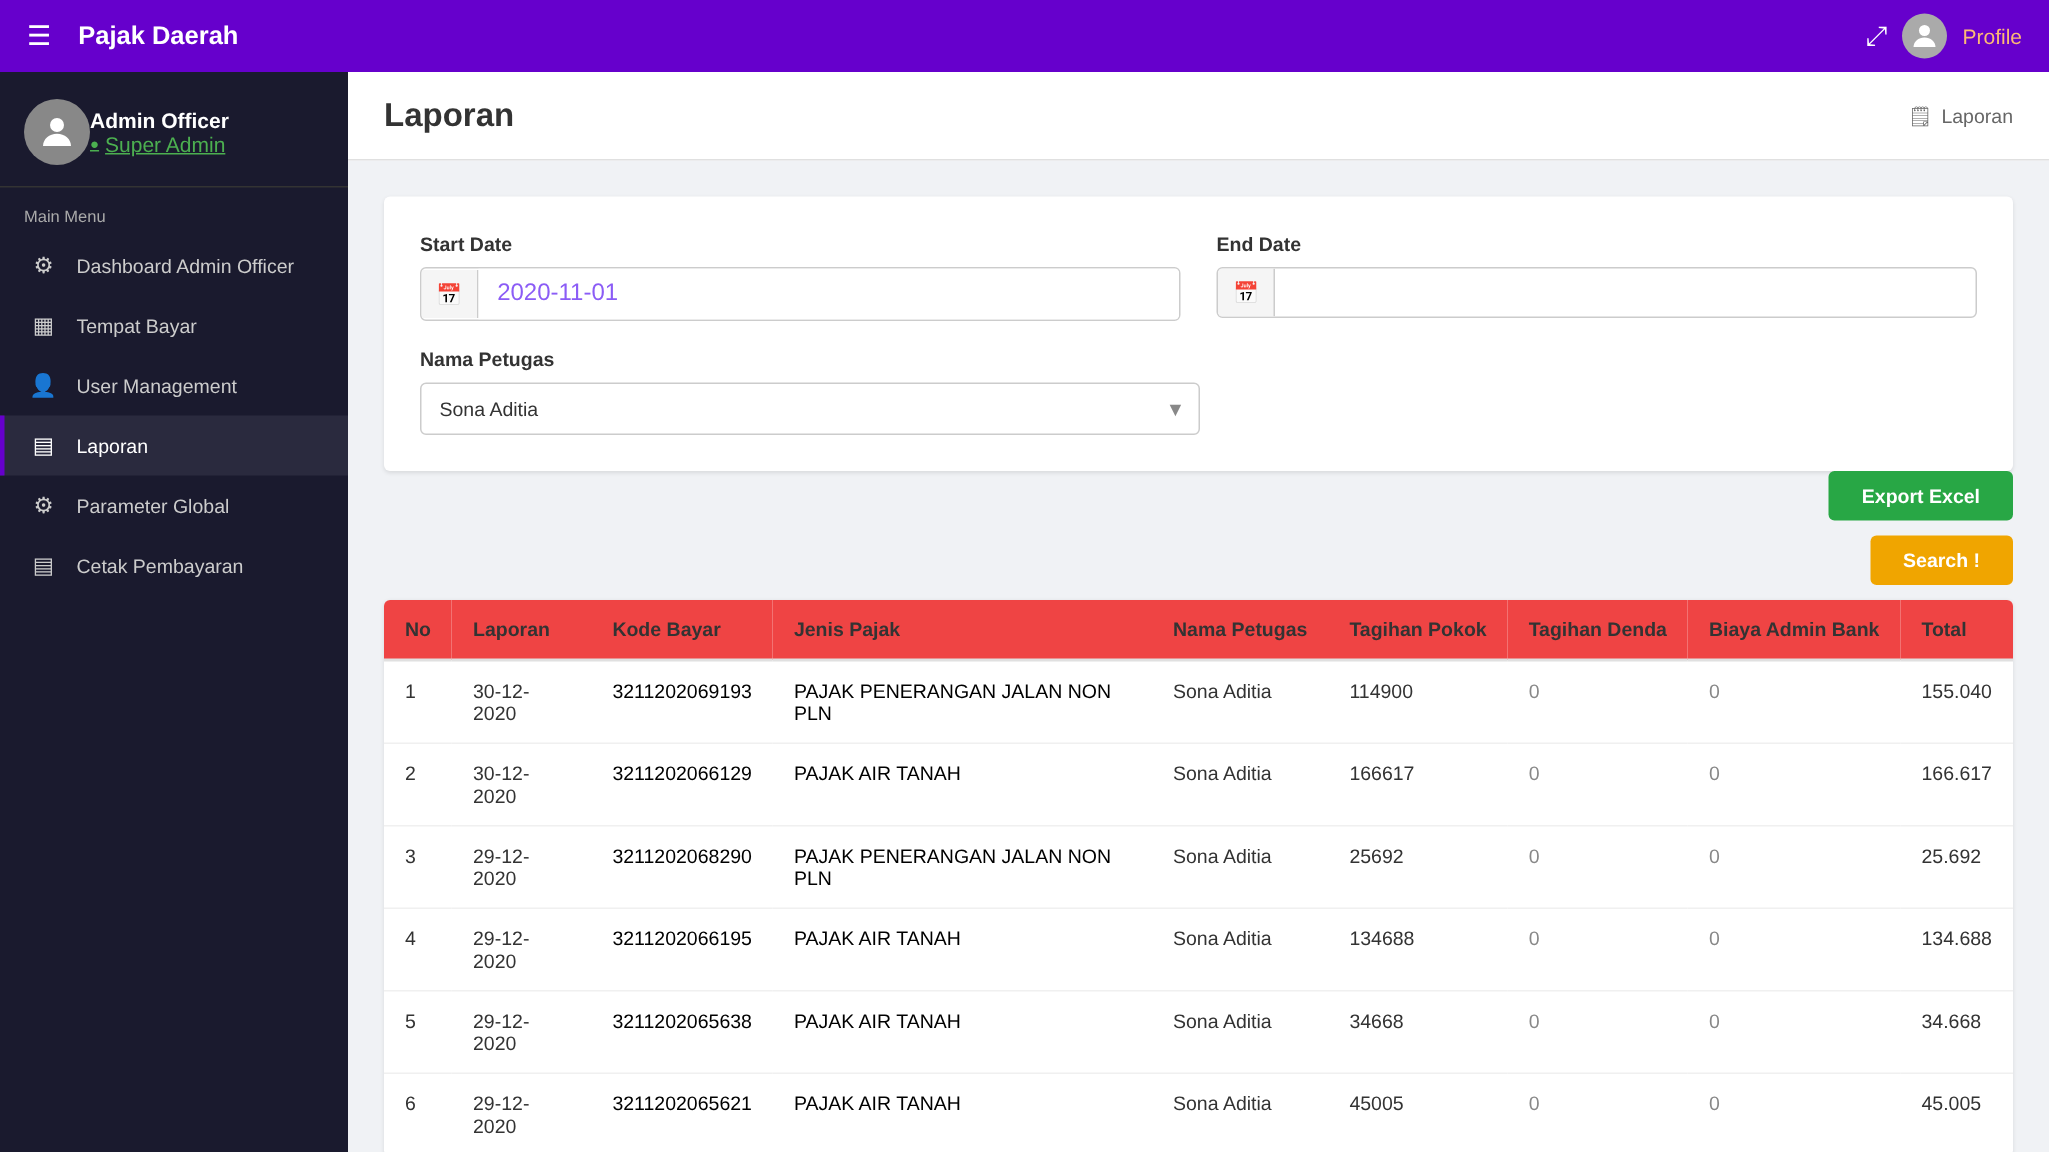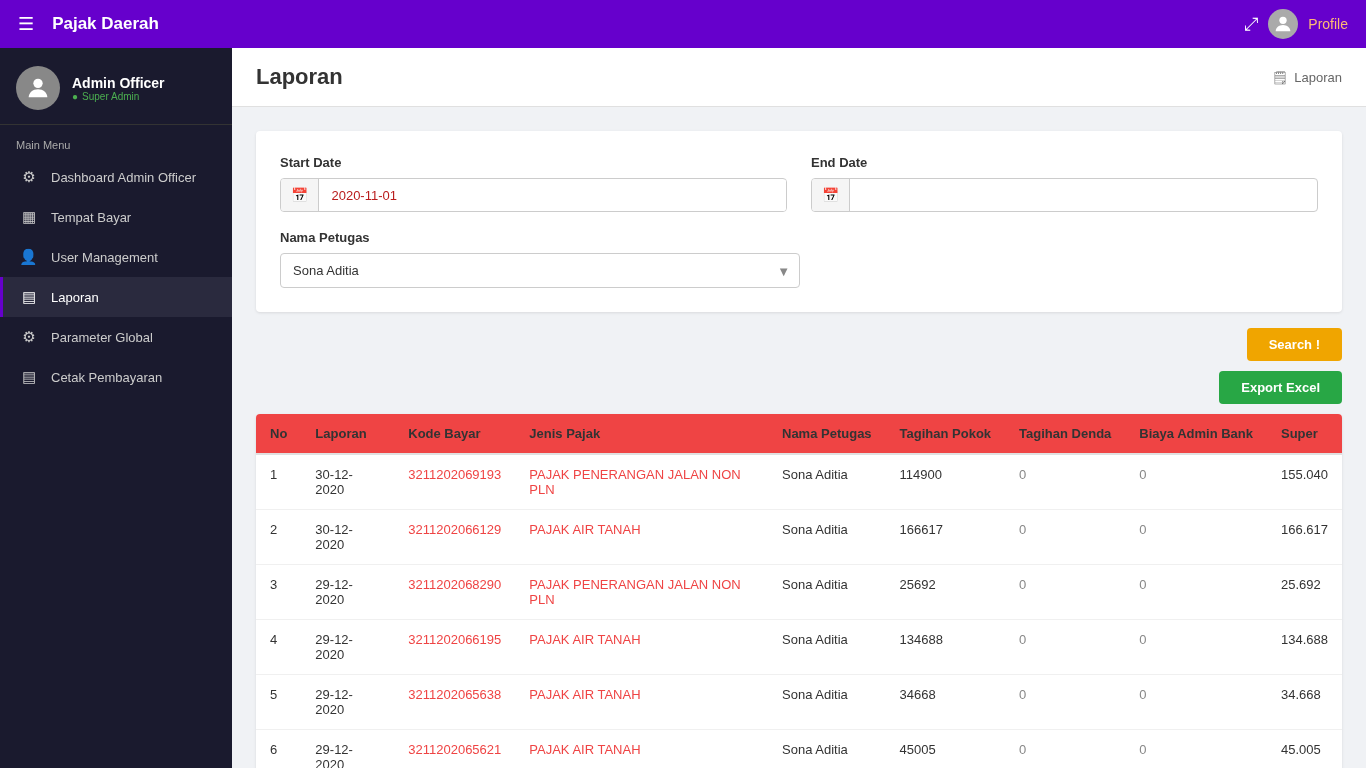--- a/index.html
+++ b/index.html
@@ -33,34 +33,33 @@
       background: #1a1a2e;
       color: white;
       flex-shrink: 0;
       display: flex;
       flex-direction: column;
       overflow-y: auto;
     }
     .sidebar-user {
       display: flex;
       align-items: center;
-      gap: 12px;
       padding: 18px 16px 14px;
       border-bottom: 1px solid #333;
     }
     .sidebar-avatar {
       width: 44px; height: 44px;
       border-radius: 50%;
       background: #888;
       display: flex; align-items: center; justify-content: center;
       font-size: 20px; color: white;
       flex-shrink: 0;
     }
     .sidebar-user-info .user-name { font-size: 14px; font-weight: bold; color: white; }
-    .sidebar-user-info .user-role { font-size: 10px; color: #4caf50; display: flex; align-items: center; gap: 4px; }
+    .sidebar-user-info .user-role { font-size: 14px; color: #4caf50; display: flex; align-items: center; gap: 4px; text-decoration: underline; }
     .sidebar-user-info .user-role::before { content: '●'; color: #4caf50; font-size: 10px; }
     .sidebar-menu-label { color: #aaa; font-size: 11px; padding: 14px 16px 6px; text-transform: none; }
     .sidebar-item {
       display: flex;
       align-items: center;
       gap: 12px;
       padding: 11px 16px;
       color: #ccc;
       cursor: pointer;
       font-size: 13px;
@@ -91,21 +90,20 @@
     .page-title { font-size: 22px; font-weight: bold; color: #333; }
     .breadcrumb { display: flex; align-items: center; gap: 6px; color: #666; font-size: 13px; }
 
     
     .content { padding: 24px; flex: 1; }
 
     .filter-card {
       background: white;
       border-radius: 4px;
       padding: 24px;
-      margin-bottom: 16px;
       box-shadow: 0 1px 3px rgba(0,0,0,0.1);
     }
 
     .filter-row { display: flex; gap: 24px; margin-bottom: 18px; }
     .filter-group { flex: 1; }
     .filter-label { font-size: 13px; font-weight: 600; color: #333; margin-bottom: 8px; }
 
     .date-input-wrapper {
       display: flex;
       align-items: center;
@@ -117,23 +115,23 @@
       background: #f5f5f5;
       border-right: 1px solid #ccc;
       padding: 8px 10px;
       font-size: 14px;
       color: #555;
     }
     .date-input {
       border: none;
       outline: none;
       padding: 8px 12px;
-      font-size: 13px;
+      font-size: 16px;
       flex: 1;
-      color: #b91c1c;
+      color: #8b5cf6;
     }
 
     .select-wrapper {
       position: relative;
     }
     .filter-select {
       width: 100%;
       border: 1px solid #ccc;
       border-radius: 4px;
       padding: 9px 30px 9px 12px;
@@ -203,21 +201,21 @@
       color: #333;
       border-bottom: 2px solid #e0e0e0;
       white-space: nowrap;
     }
     tbody tr { border-bottom: 1px solid #f0f0f0; }
     tbody td {
       padding: 12px 14px;
       color: #333;
       vertical-align: top;
     }
-    .td-link { color: #ef4444; cursor: pointer; margin-top: 15px; }
+    .td-link { color: #000000; cursor: pointer; margin-top: 15px; }
     .td-number { color: #333; }
     .td-gray { color: #888; }
   </style>
 </head>
 <body>
 
 <nav class="topnav">
   <div class="topnav-left">
     <span class="topnav-hamburger">☰</span>
     <span class="topnav-title">Pajak Daerah</span>
@@ -314,39 +312,39 @@
               <option>Sona Aditia</option>
               <option>Budi Santoso</option>
               <option>Dewi Lestari</option>
             </select>
             <span class="select-arrow">▼</span>
           </div>
         </div>
       </div>
 
       <div class="button-row">
+        <button class="btn-export">Export Excel</button>
+      </div>
+      <div class="button-row">
         <button class="btn-search">Search !</button>
-      </div>
-      <div class="button-row">
-        <button class="btn-export">Export Excel</button>
       </div>
 
       <div class="table-card">
         <table>
           <thead>
             <tr>
               <th>No</th>
               <th>Laporan</th>
               <th>Kode Bayar</th>
               <th>Jenis Pajak</th>
               <th>Nama Petugas</th>
               <th>Tagihan Pokok</th>
               <th>Tagihan Denda</th>
               <th>Biaya Admin Bank</th>
-              <th>Super</th>
+              <th>Total</th>
             </tr>
           </thead>
           <tbody id="table-body">
           <tr>
       <td class="td-number">1</td>
       <td>30-12-2020</td>
       <td class="td-link">3211202069193</td>
       <td class="td-link">PAJAK PENERANGAN JALAN NON PLN</td>
       <td>Sona Aditia</td>
       <td>114900</td>

